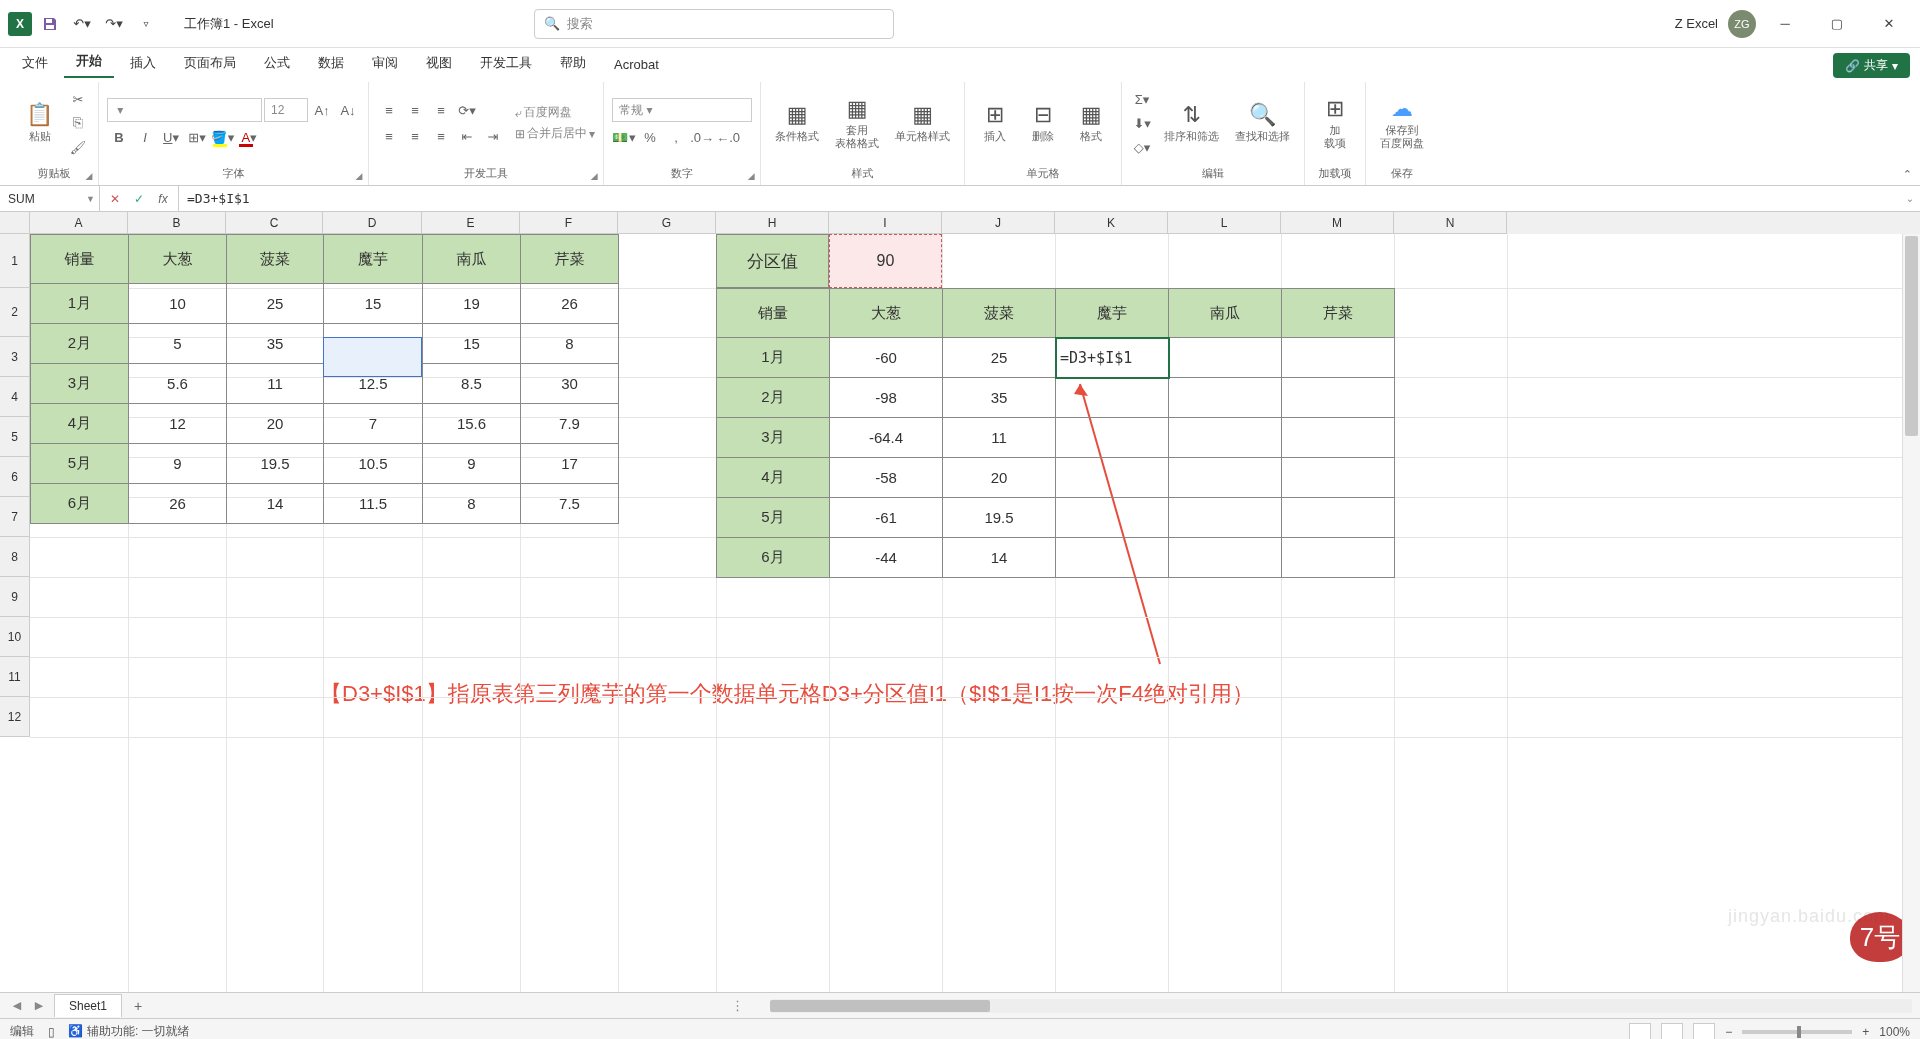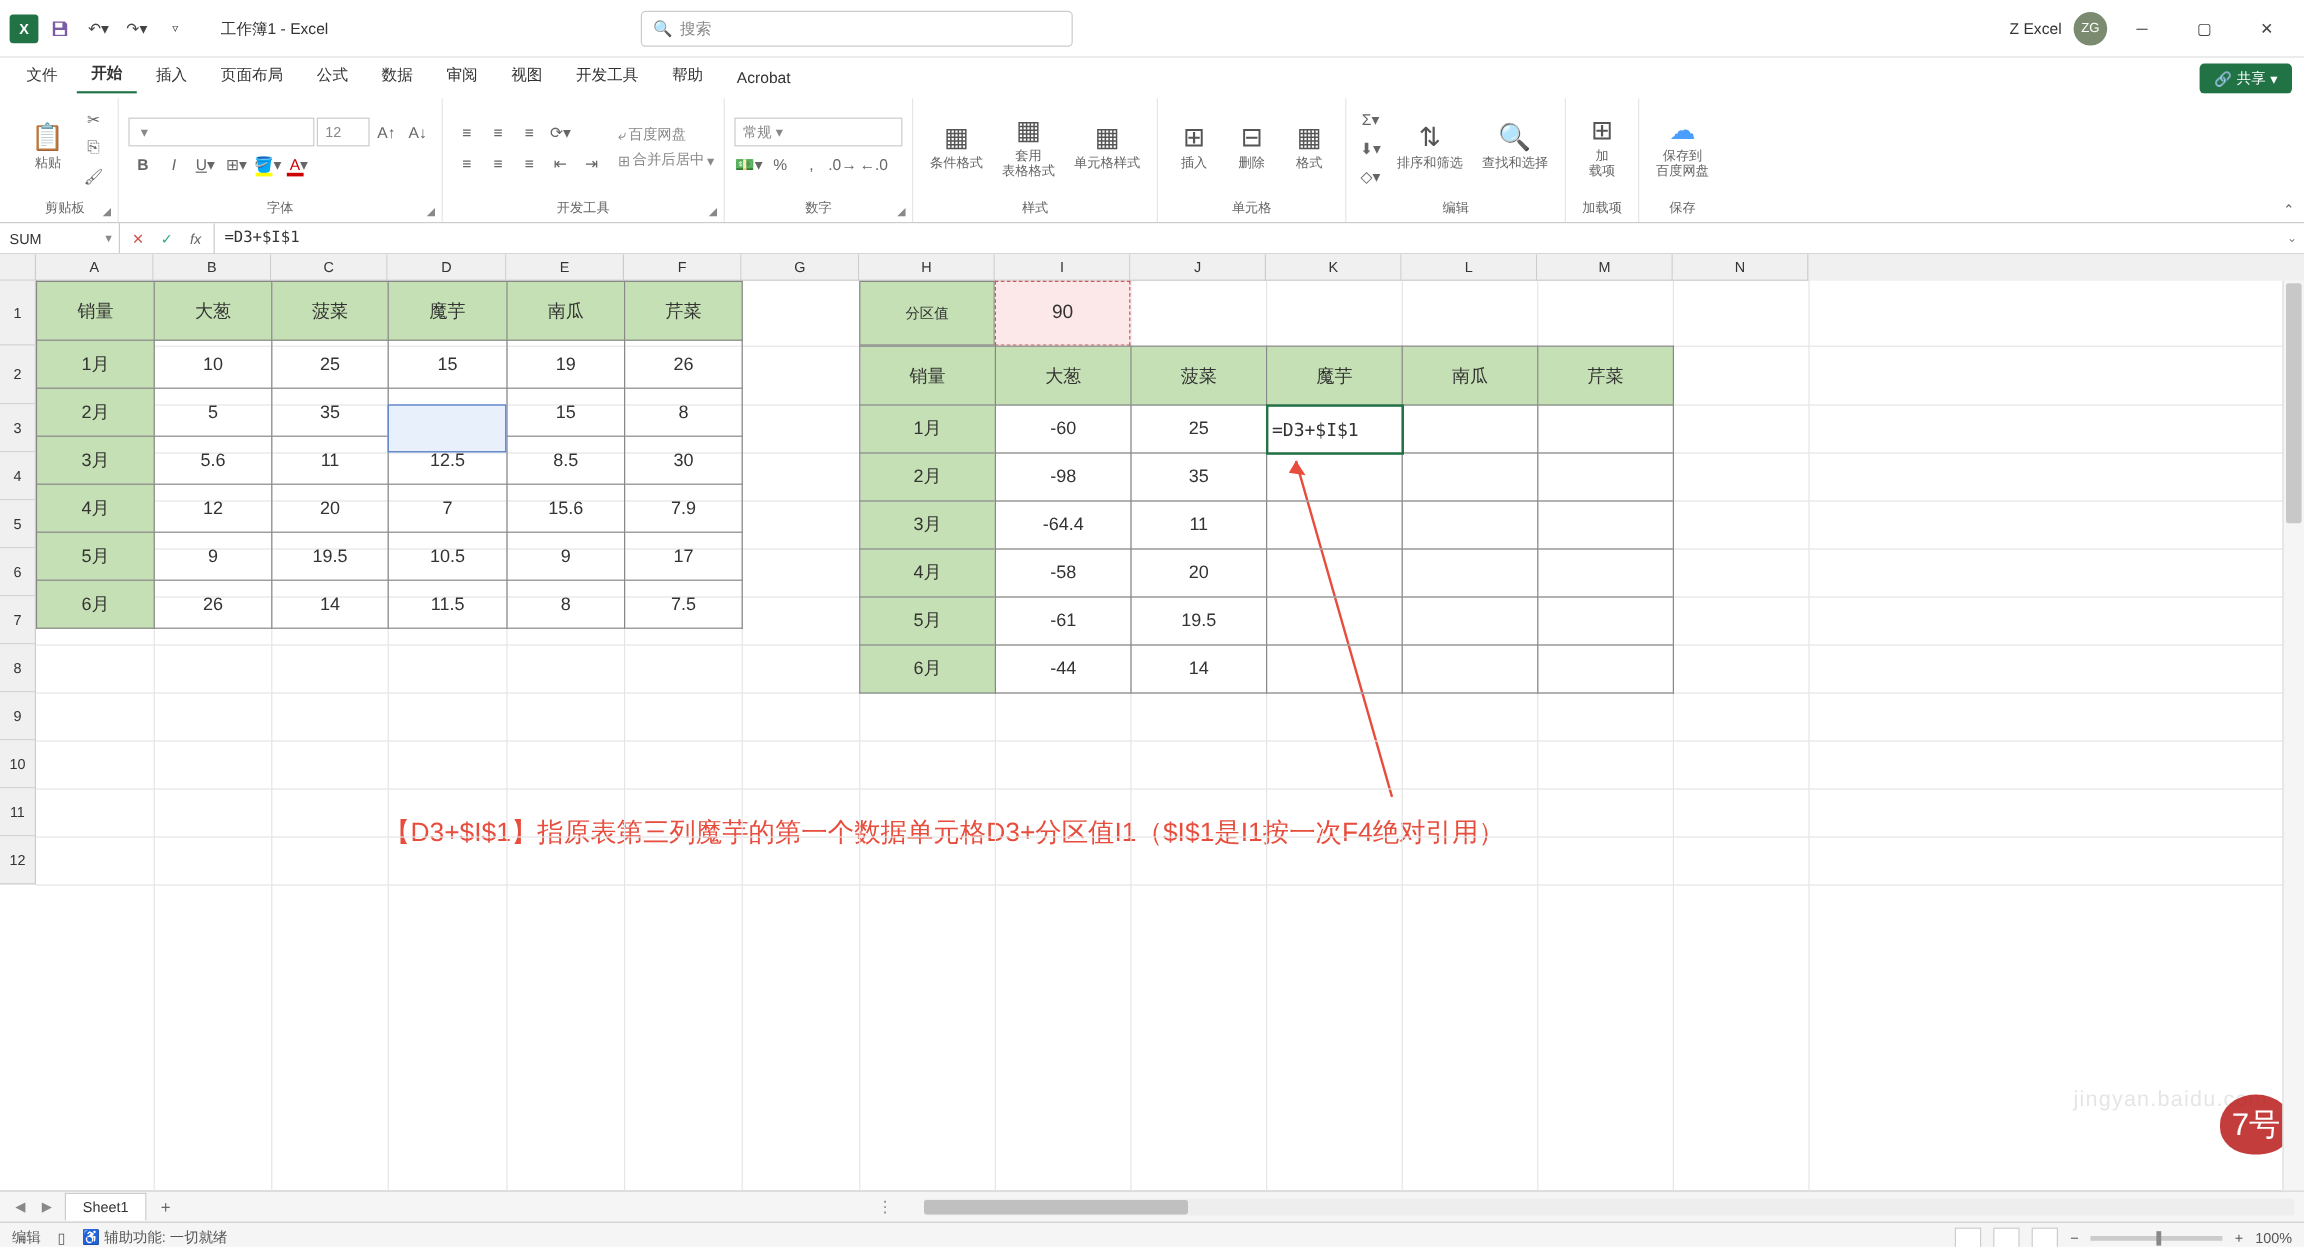--- a/index.html
+++ b/index.html
@@ -450,21 +450,21 @@
             <tr>
               <td class="dt-rhdr" style="height:40px;">6月</td>
               <td class="" style="height:40px;">26</td>
               <td class="" style="height:40px;">14</td>
               <td class="" style="height:40px;">11.5</td>
               <td class="" style="height:40px;">8</td>
               <td class="" style="height:40px;">7.5</td>
             </tr>
           </tbody>
         </table>
-        <div style="position: absolute; left: 686px; top: 0px; width: 113px; height: 54px; display: flex; align-items: center; justify-content: center; font-size: 12px; font-weight: 500; border: 1px solid rgb(136, 136, 136); background: rgb(197, 224, 180);">分区值</div>
+        <div style="position: absolute; left: 686px; top: 0px; width: 113px; height: 54px; display: flex; align-items: center; justify-content: center; font-size: 17px; font-weight: 500; border: 1px solid rgb(136, 136, 136); background: rgb(197, 224, 180);">分区值</div>
         <div class="ref-cell-red" style="position: absolute; left: 799px; top: 0px; width: 113px; height: 54px; display: flex; align-items: center; justify-content: center; font-size: 16px;">90</div>
         <table class="data-table" style="left: 686px; top: 54px;">
           <tbody>
             <tr>
               <th class="dt-hdr" style="width:113px;height:49px;">销量</th>
               <th class="dt-hdr" style="width:113px;height:49px;">大葱</th>
               <th class="dt-hdr" style="width:113px;height:49px;">菠菜</th>
               <th class="dt-hdr" style="width:113px;height:49px;">魔芋</th>
               <th class="dt-hdr" style="width:113px;height:49px;">南瓜</th>
               <th class="dt-hdr" style="width:113px;height:49px;">芹菜</th>

